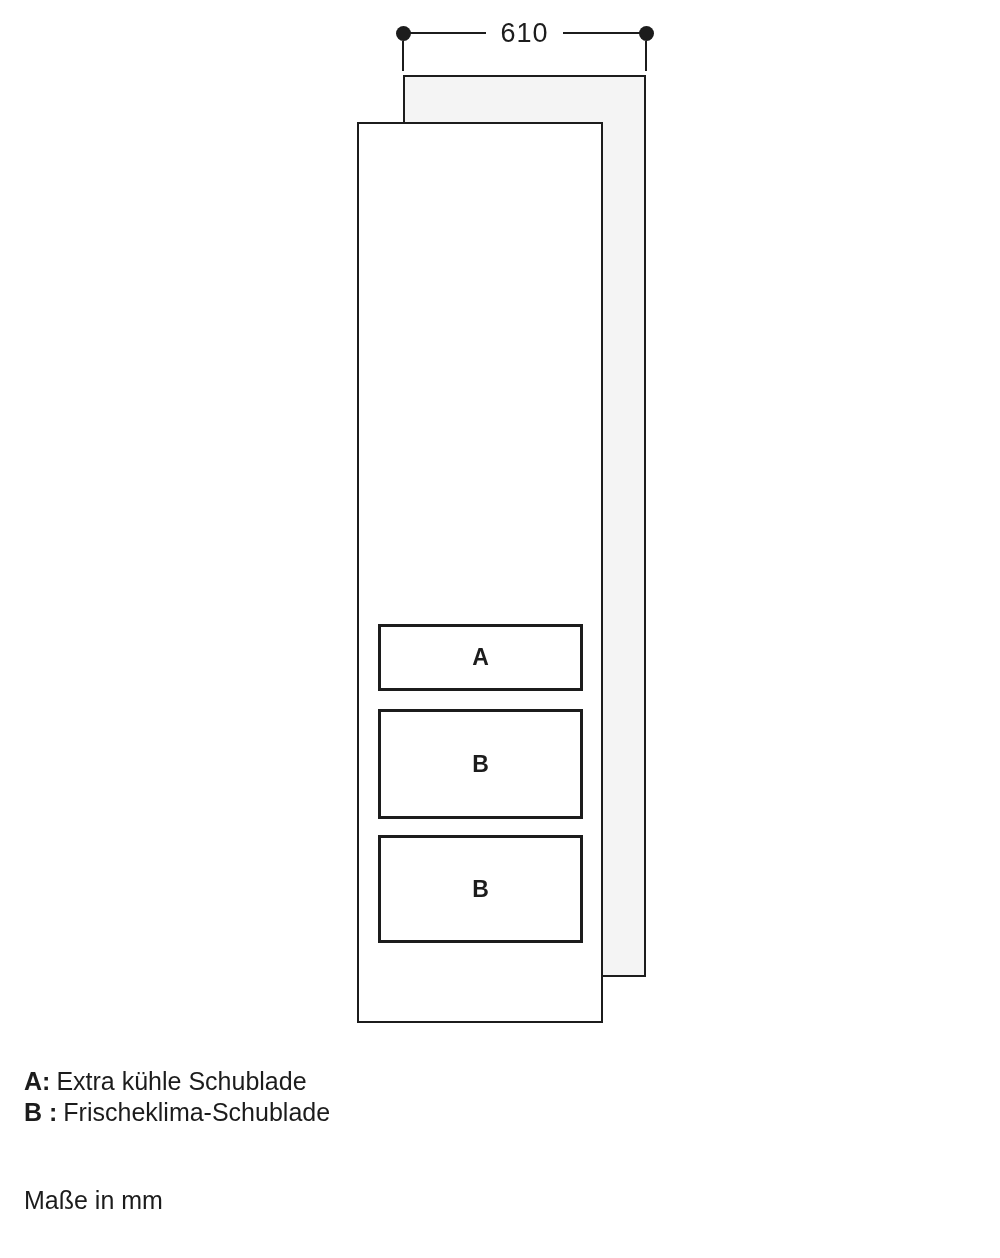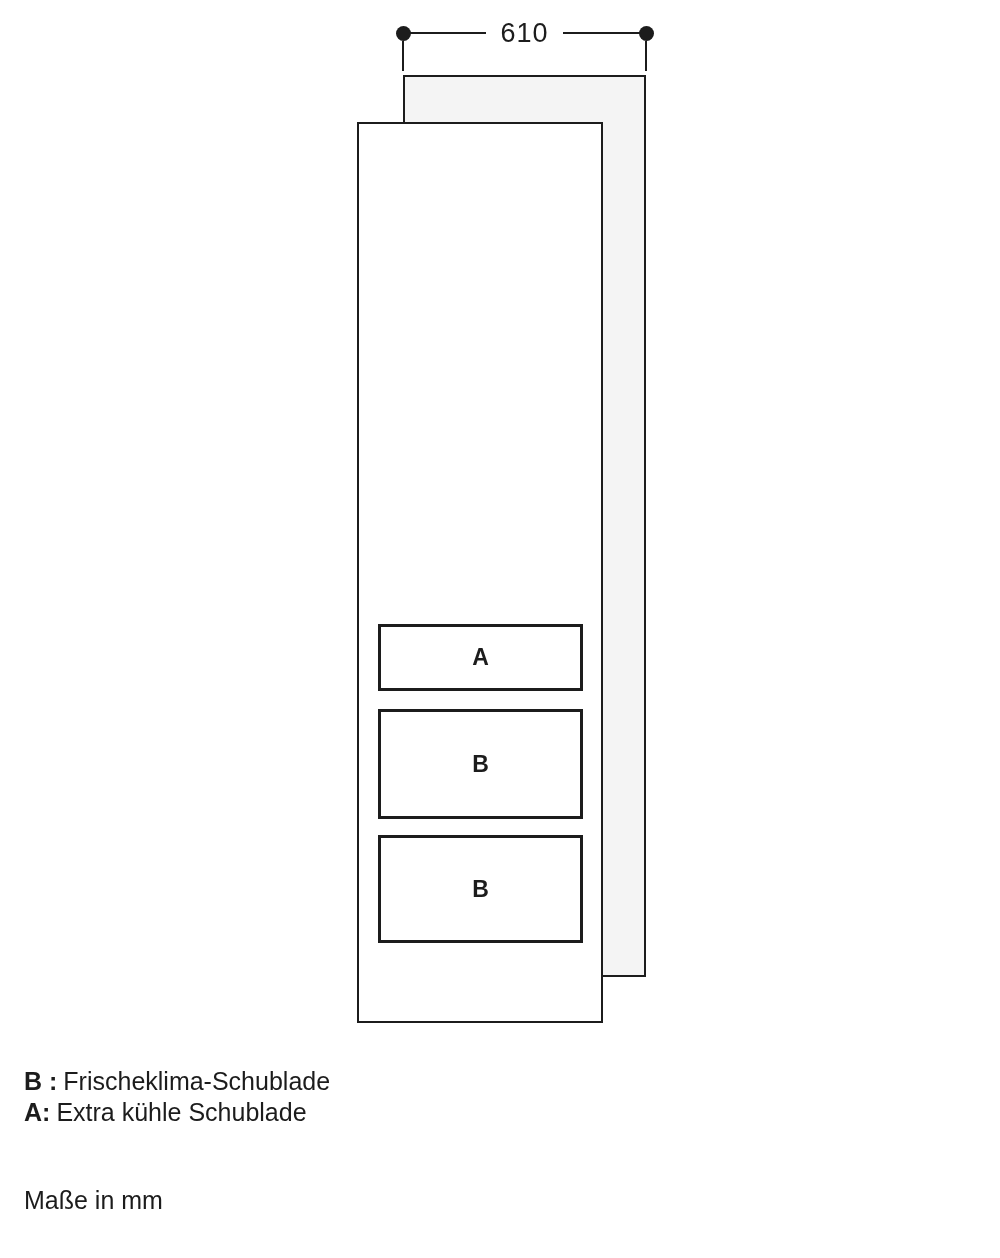--- a/index.html
+++ b/index.html
@@ -103,22 +103,22 @@
   </div>
   <div class="abs drawer b1">
     <span>B</span>
   </div>
   <div class="abs drawer b2">
     <span>B</span>
   </div>
 
   <div class="abs legend">
     <div>
-      <span class="legend-key">B :</span><span>Frischeklima-Schublade</span>
+      <span class="legend-key">A:</span><span>Extra kühle Schublade</span>
     </div>
     <div>
-      <span class="legend-key">A:</span><span>Extra kühle Schublade</span>
+      <span class="legend-key">B :</span><span>Frischeklima-Schublade</span>
     </div>
   </div>
 
   <div class="abs units-note">Maße in mm</div>
 
 </div>
 
 </body></html>

